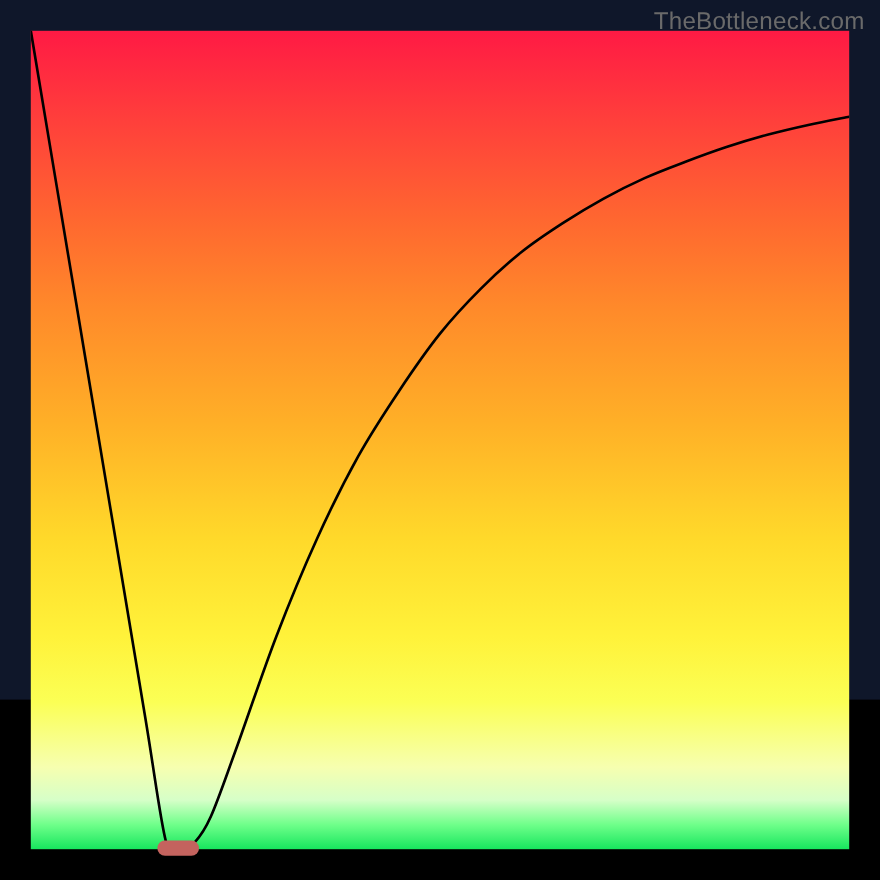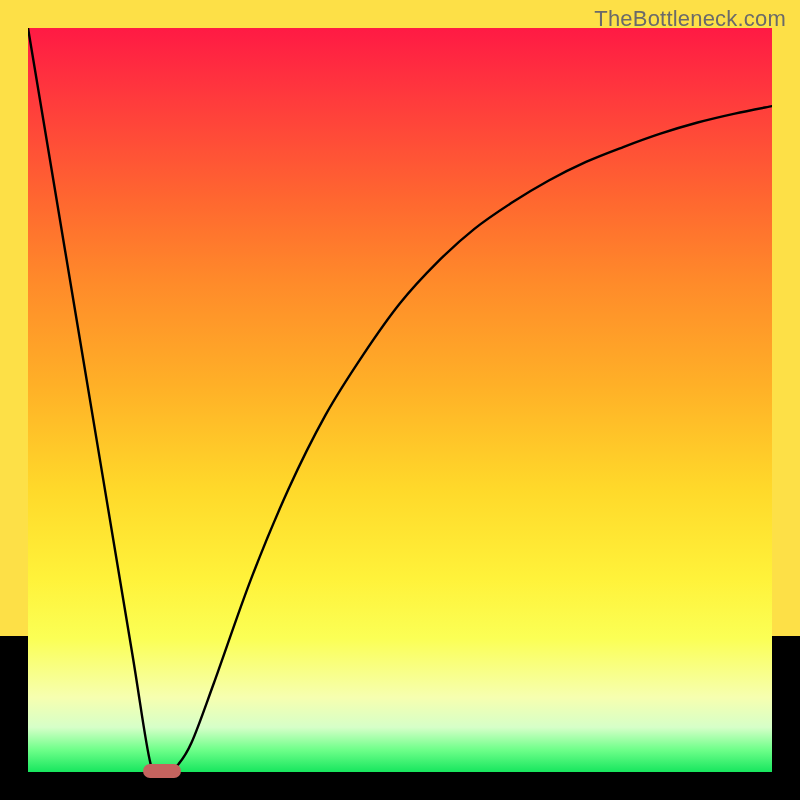--- a/index.html
+++ b/index.html
@@ -8,21 +8,21 @@
     width: 800px;
     height: 800px;
     background: #000;
     overflow: hidden;
     font-family: Arial, Helvetica, sans-serif;
   }
   .frame {
     position: relative;
     width: 800px;
     height: 636px;
-    background: #fde047;
+    background: #0f172a;
   }
   .watermark {
     position: absolute;
     top: 6px;
     right: 14px;
     color: #6a6a6a;
     font-size: 22px;
     font-weight: 500;
     letter-spacing: 0.2px;
     user-select: none;

